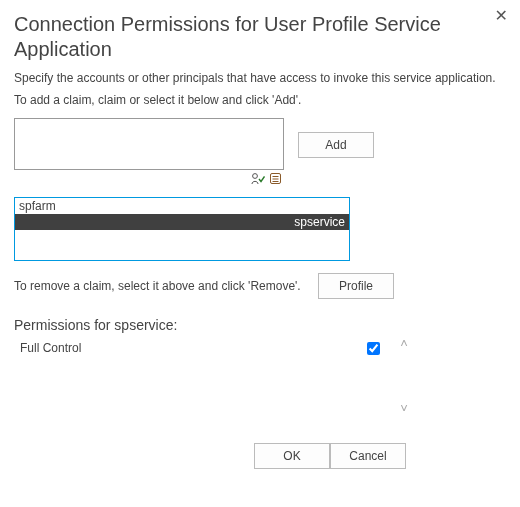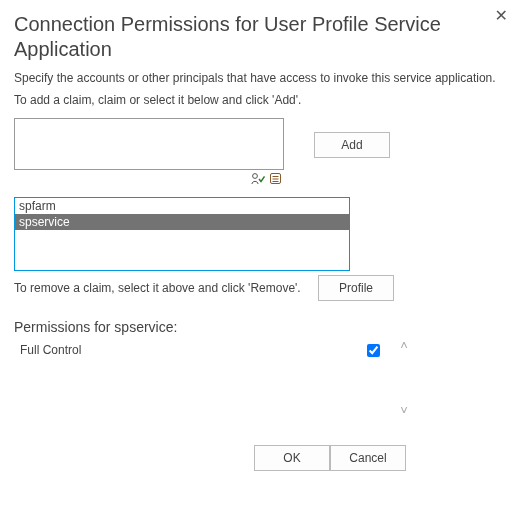--- a/index.html
+++ b/index.html
@@ -32,21 +32,21 @@
   }
   .desc, .instr {
     font-size: 12px;
     color: #444;
     margin: 6px 0;
     line-height: 1.35;
   }
   .row {
     display: flex;
     align-items: flex-start;
-    gap: 30px;
+    gap: 14px;
     margin-top: 10px;
   }
   .claim-area {
     position: relative;
     width: 270px;
   }
   .claim-input {
     width: 270px;
     height: 52px;
     border: 1px solid #999;
@@ -68,39 +68,40 @@
     border: 1px solid #bbb;
     background: #fdfdfd;
     font: inherit;
     color: #444;
     cursor: pointer;
     padding: 0 12px;
   }
   .add-btn-wrap { padding-top: 14px; }
   .listbox {
     width: 336px;
-    height: 74px;
+    height: 64px;
     border: 1px solid #0099e0;
     margin-top: 24px;
     overflow: hidden;
     font-size: 12px;
   }
   .listbox .item {
     padding: 1px 4px;
     cursor: default;
   }
   .listbox .item.selected {
-    background: #737373;
+    background: #404040;
     color: #fff;
+    text-align: right;
   }
   .remove-row {
     display: flex;
     align-items: center;
     gap: 16px;
-    margin-top: 4px;
+    margin-top: 12px;
   }
   .remove-row .instr { margin:0; flex:0 0 auto; width:288px; }
   .perm-label {
     margin-top: 18px;
     font-size: 14px;
   }
   .perm-box {
     position: relative;
     width: 400px;
     margin-top: 4px;

